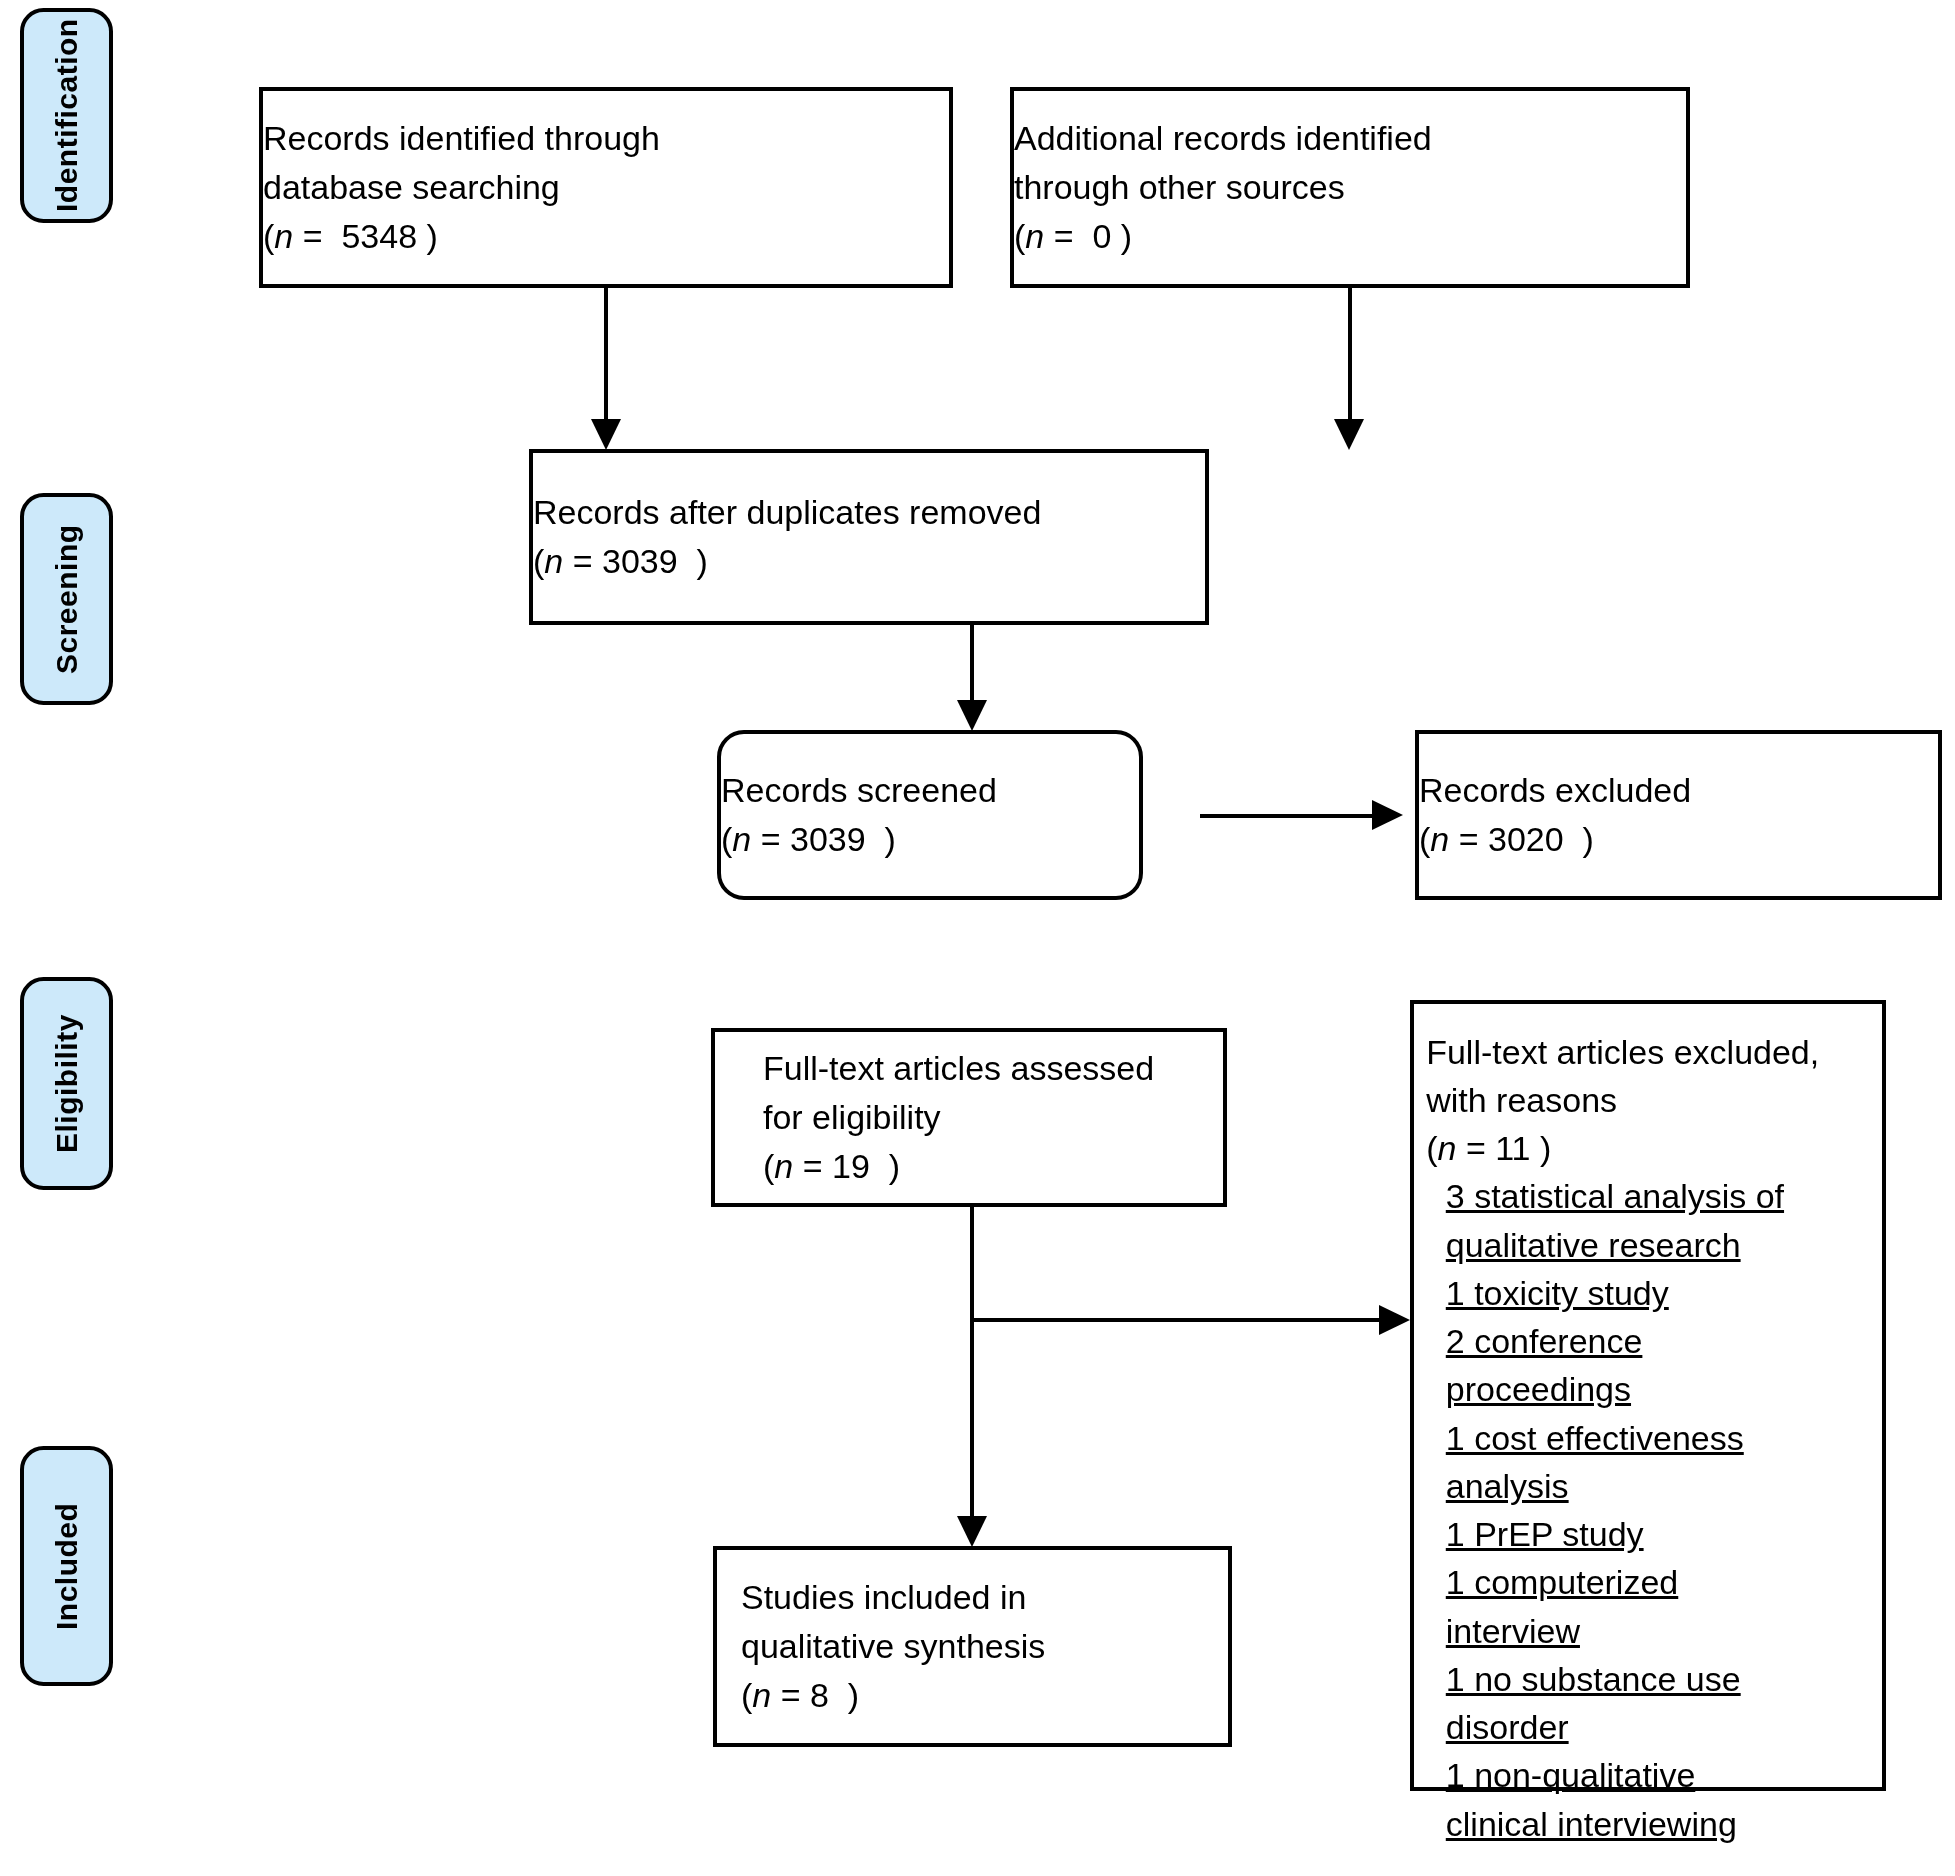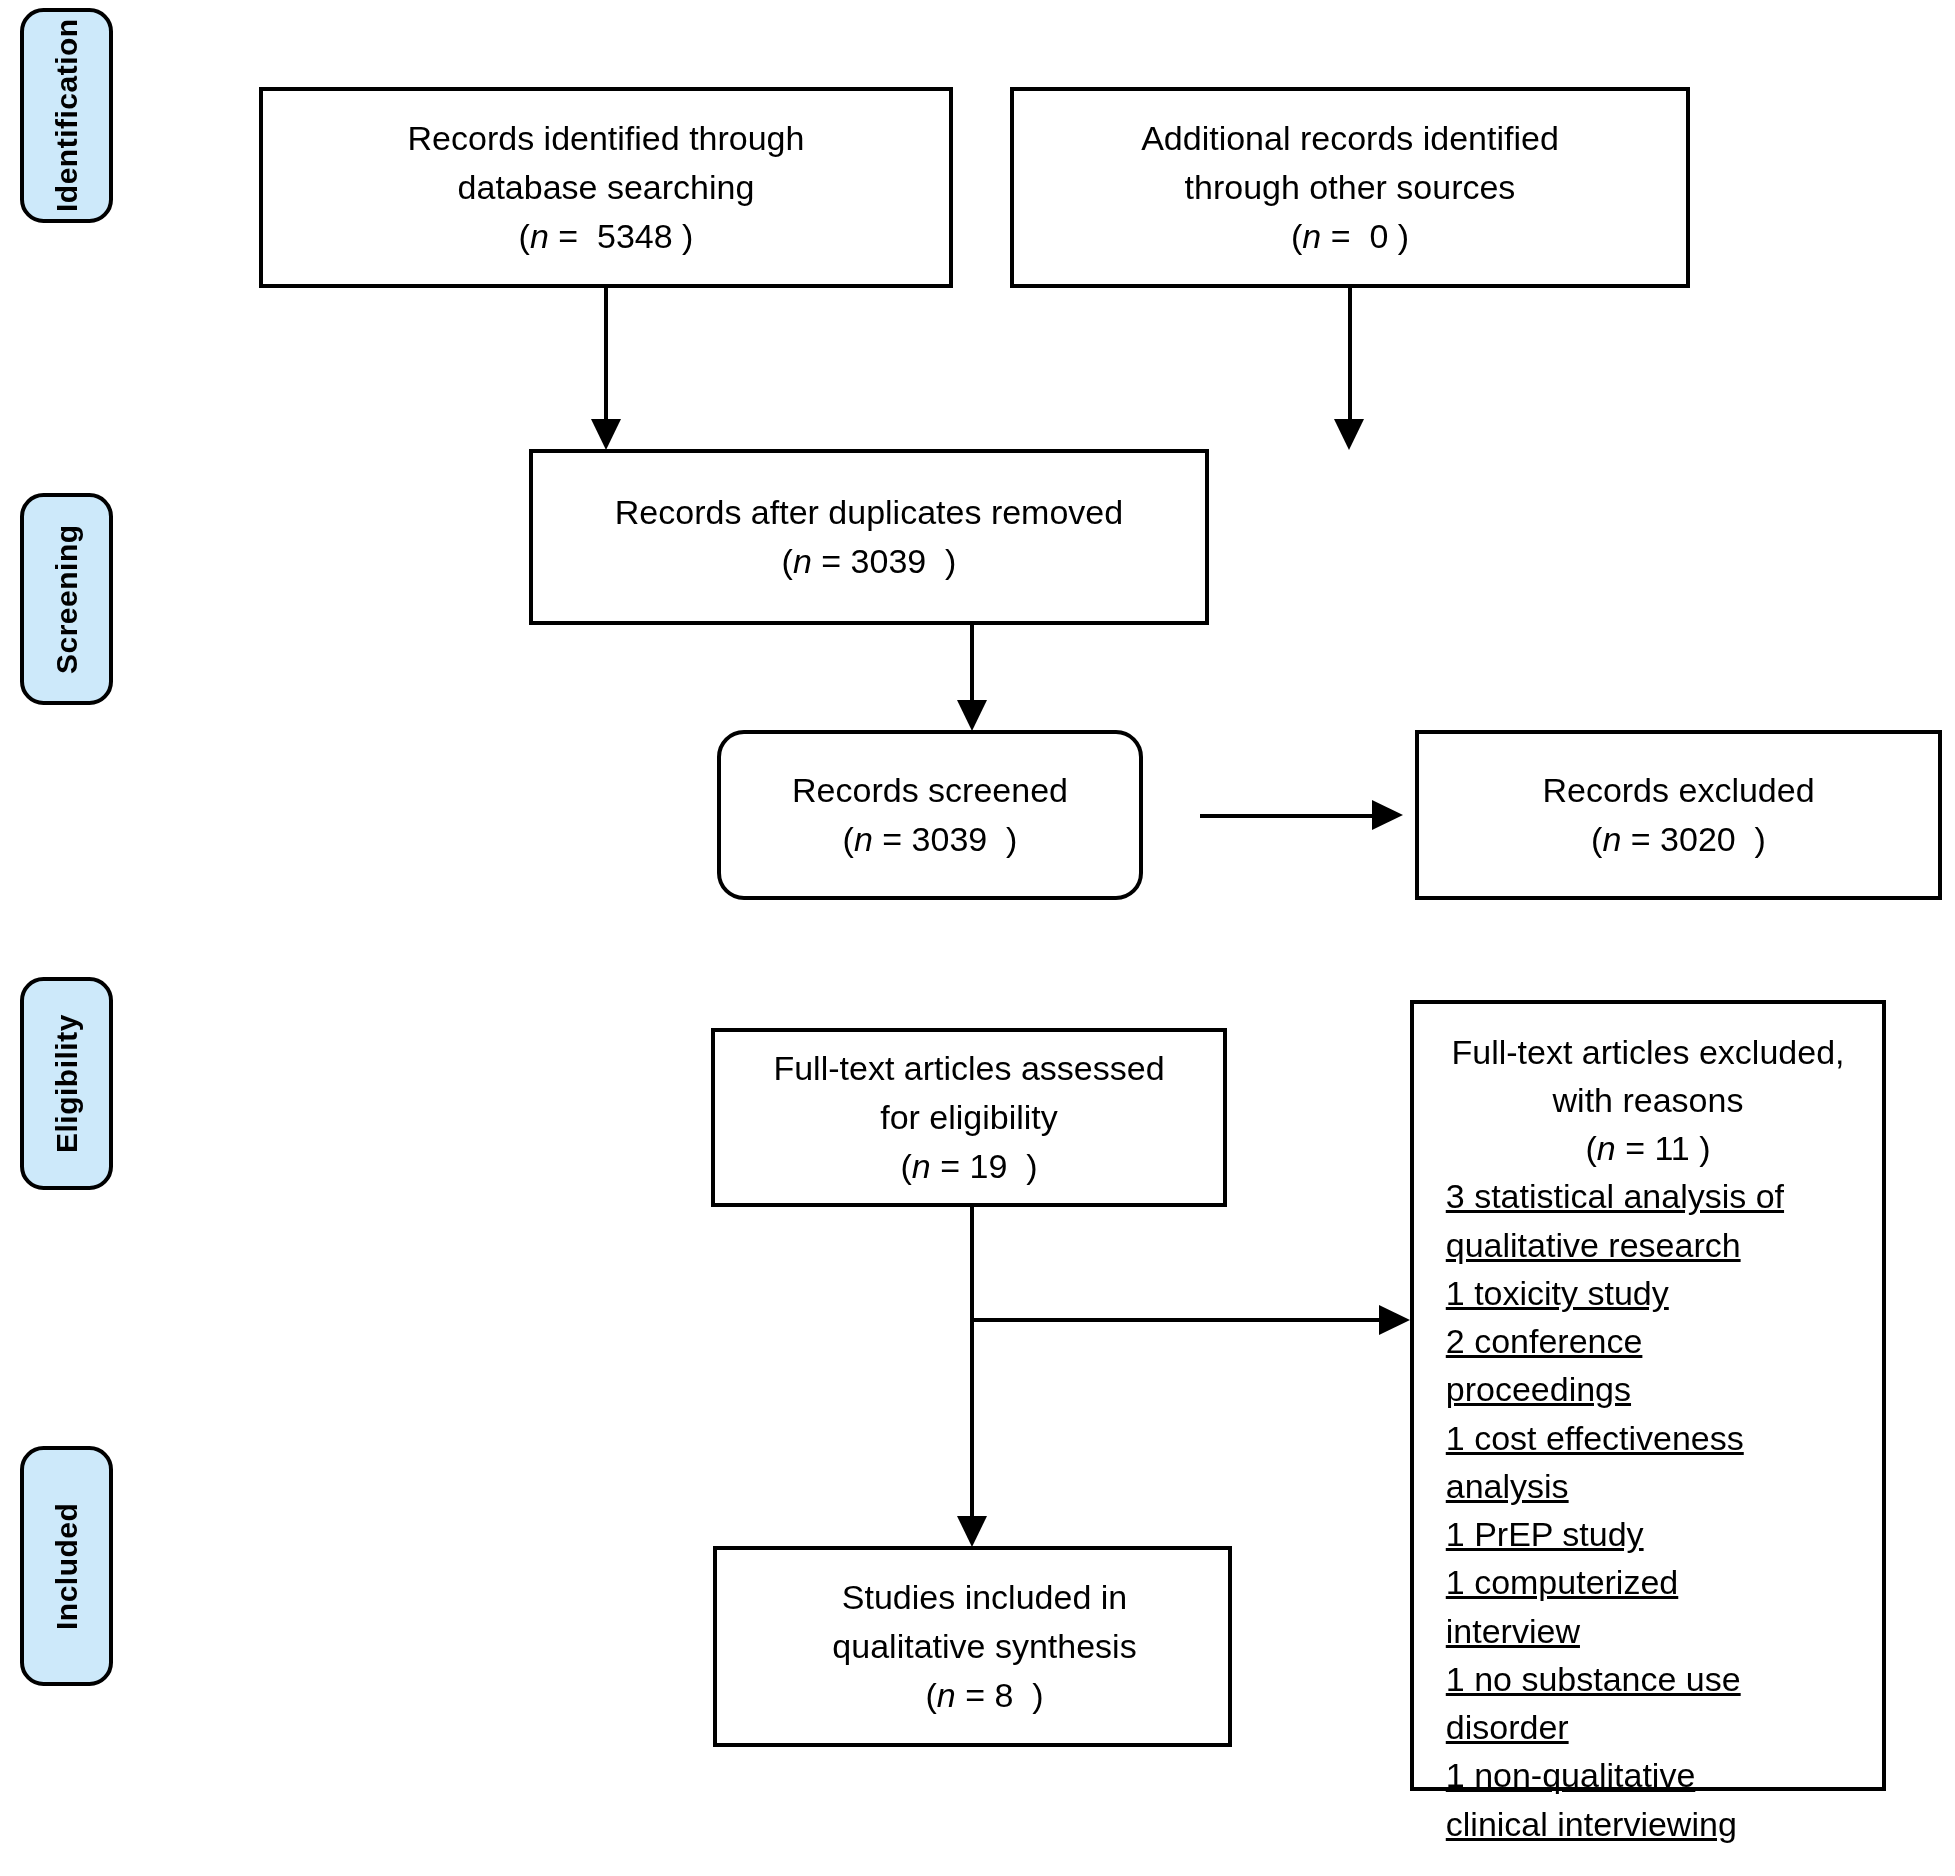--- a/index.html
+++ b/index.html
@@ -35,31 +35,31 @@
   #stage-eligibility    { top: 977px; height: 213px; }
   #stage-included       { top: 1446px; height: 240px; }
 
   
   .box {
     position: absolute;
     background: var(--box_bg, #ffffff);
     border: 4.4px solid var(--line, #000000);
     box-sizing: border-box;
     display: flex; flex-direction: column;
-    align-items: center; justify-content: center;
+    align-items: flex-start; justify-content: center;
     text-align: center;
     font-size: 34px;
     line-height: 1.45;
   }
   #box-identified { left: 259px;  top: 87px;  width: 694px; height: 201px; }
   #box-additional { left: 1010px; top: 87px;  width: 680px; height: 201px; }
   #box-duplicates { left: 529px; top: 449px;  width: 680px; height: 176px; }
   #box-screened   { left: 717px; top: 730px; width: 426px;  height: 170px; border-radius: 27px; }
   #box-excluded   { left: 1402px; top: 730px; width: 527px; height: 170px; margin-left: 13px; }
-  #box-fulltext   { left: 711px; top: 1028px; width: 516px; height: 179px; }
+  #box-fulltext   { left: 711px; top: 1028px; width: 516px; height: 179px; padding-left: 48px; }
   #box-included   { left: 713px; top: 1546px; width: 519px; height: 201px; padding-left: 24px; }
 
   #box-reasons {
     left: 1410px; top: 1000px; width: 476px; height: 791px;
     justify-content: flex-start;
     padding: 23.5px 12.2px 14.7px 12.2px;
     line-height: 1.42;
     font-size: 34px;
   }
   #box-reasons .reasons {

